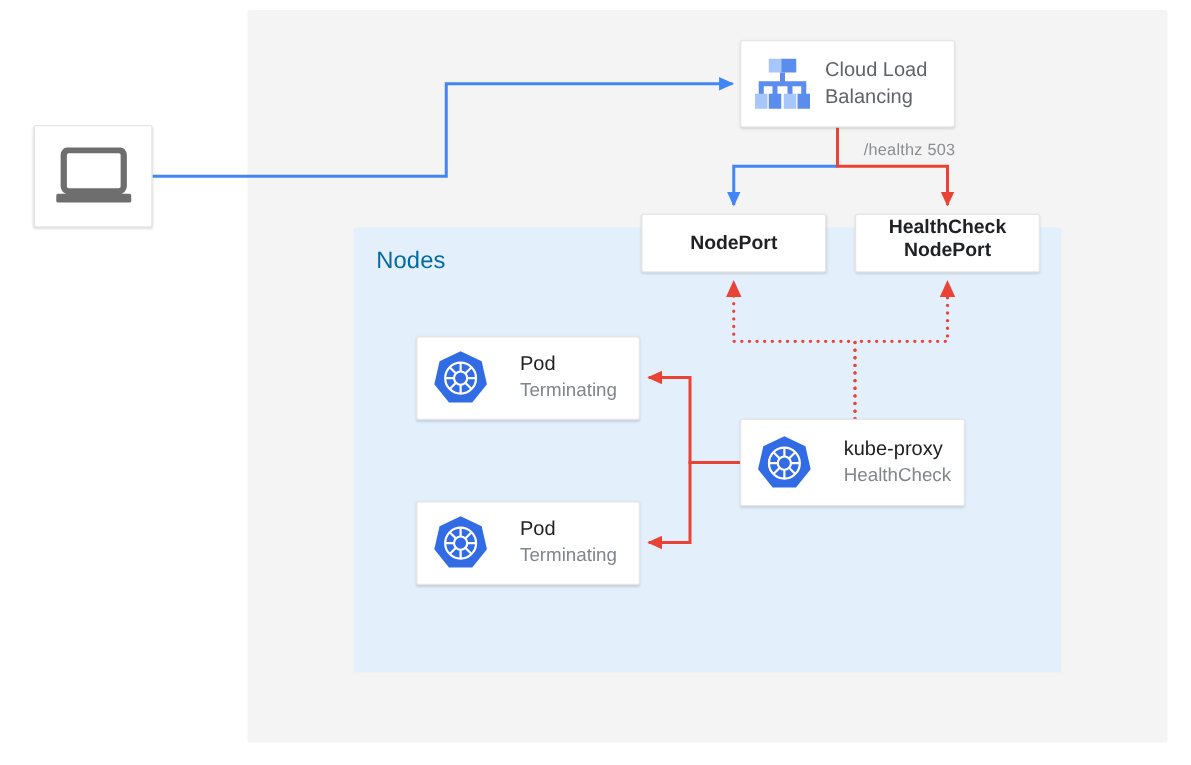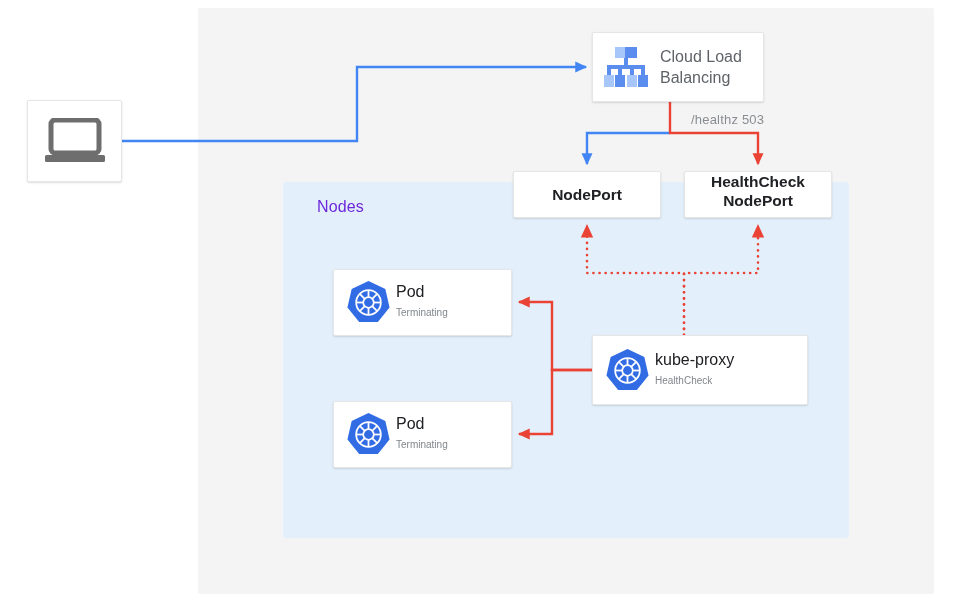--- a/index.html
+++ b/index.html
@@ -30,24 +30,23 @@
     border-radius: 2px;
   }
   #nodes-region {
     left: 283px; top: 182px;
     width: 566px; height: 356px;
     background: #e3f0fc;
     border-radius: 2px;
   }
   #nodes-label {
     left: 301px; top: 198px;
-    font-size: 16px;
-    color: #6d28d9;
+    font-size: 19px;
+    color: #0369a1;
     letter-spacing: .1px;
-    margin-left: 16px;
   }
 
   
   .card {
     background: #ffffff;
     border: 1px solid #e6e6e6;
     border-radius: 2px;
     box-shadow: 0 1px 2px rgba(60,64,67,.18);
     box-sizing: border-box;
   }
@@ -91,33 +90,33 @@
     font-weight: bold;
     color: #202124;
     text-align: center;
     line-height: 19px;
     white-space: pre-line;
   }
 
   
   #pod1-box { left: 333px; top: 269px; width: 179px; height: 67px; }
   #pod2-box { left: 333px; top: 401px; width: 179px; height: 67px; }
-  #kubeproxy-box { left: 592px; top: 335px; width: 216px; height: 70px; }
+  #kubeproxy-box { left: 592px; top: 335px; width: 180px; height: 70px; }
   .k8s-card {
     display: flex; align-items: center;
     padding-left: 11px;
   }
-  .k8s-text { margin-left: 4px; }
+  .k8s-text { margin-left: 24px; }
   .k8s-title {
     font-size: 16px;
     color: #202124;
     line-height: 20px;
   }
   .k8s-sub {
-    font-size: 10px;
+    font-size: 15px;
     color: #80868b;
     line-height: 21px;
   }
 
   
   #healthz-label {
     left: 691px; top: 112px;
     font-size: 13px;
     font-weight: normal;
     color: #8a8d91;

